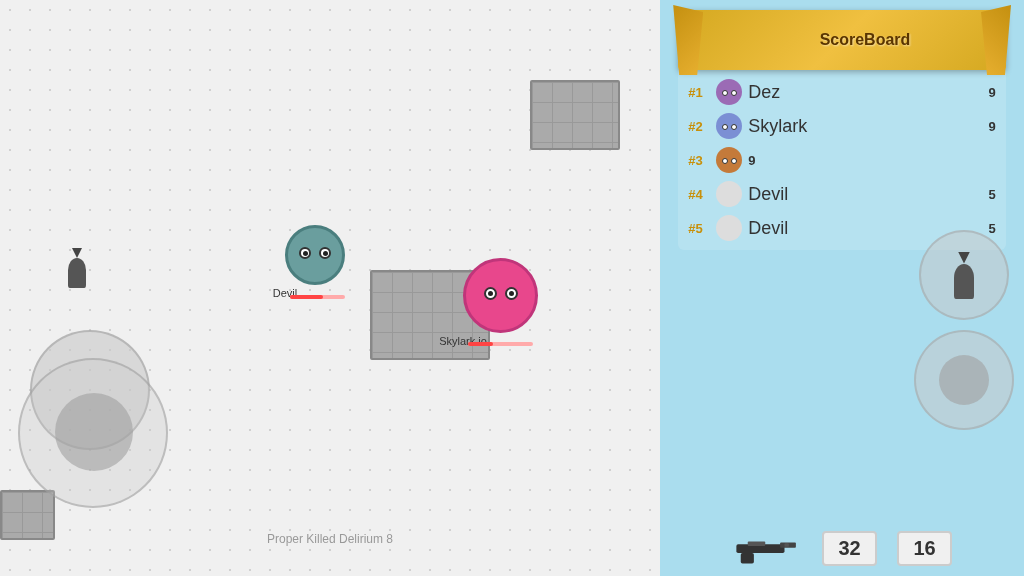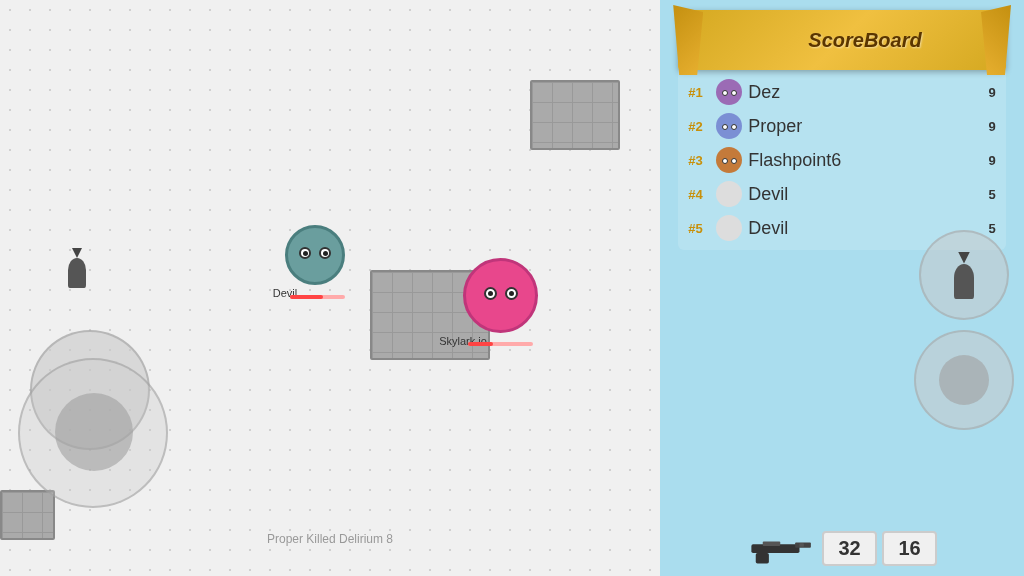--- a/index.html
+++ b/index.html
@@ -223,25 +223,24 @@
       top: -5px;
       width: 30px;
       height: 70px;
       background: linear-gradient(135deg, #c49010, #e8b030);
       clip-path: polygon(0% 0%, 100% 10%, 80% 100%, 20% 100%);
     }
     #scoreboard-banner::before { left: -5px; }
     #scoreboard-banner::after { right: -5px; transform: scaleX(-1); }
 
     #scoreboard-title {
-      font-size: 20px;
+      font-size: 16px;
       font-weight: bold;
       color: #5a3500;
       text-shadow: 1px 1px 2px rgba(255,255,255,0.5);
-      font-style: italic;
       z-index: 1;
       margin-left: 46px;
     }
 
     #scoreboard-list {
       background: rgba(255,255,255,0.15);
       border-radius: 0 0 6px 6px;
       padding: 5px 0;
     }
 
@@ -323,21 +322,21 @@
 
     
     #bottom-bar {
       position: absolute;
       bottom: 10px;
       left: 0;
       right: 0;
       display: flex;
       align-items: center;
       justify-content: center;
-      gap: 5px;
+      gap: 20px;
       padding: 0 15px;
     }
 
     .ammo-box {
       background: #f0f0f0;
       border: 2px solid #ccc;
       border-radius: 4px;
       padding: 4px 12px;
       font-size: 20px;
       font-weight: bold;
@@ -427,32 +426,31 @@
       <span class="score-value">9</span>
     </div>
         <div class="score-row">
       <span class="score-rank">#2</span>
       <div class="score-avatar" style="background:#7b8fd4;">
         <div style="display:flex;gap:3px;margin-top:2px;">
         <div style="width:6px;height:6px;border-radius:50%;background:white;border:1px solid #333;"></div>
         <div style="width:6px;height:6px;border-radius:50%;background:white;border:1px solid #333;"></div>
       </div>
       </div>
-      <span class="score-name">Proper</span>
+      <span class="score-name">Skylark</span>
       <span class="score-value">9</span>
     </div>
         <div class="score-row">
       <span class="score-rank">#3</span>
       <div class="score-avatar" style="background:#c47a3a;">
         <div style="display:flex;gap:3px;margin-top:2px;">
         <div style="width:6px;height:6px;border-radius:50%;background:white;border:1px solid #333;"></div>
         <div style="width:6px;height:6px;border-radius:50%;background:white;border:1px solid #333;"></div>
       </div>
       </div>
-      <span class="score-name">Flashpoint6</span>
       <span class="score-value">9</span>
     </div>
         <div class="score-row">
       <span class="score-rank">#4</span>
       <div class="score-avatar" style="background:#ddd;">
         
       </div>
       <span class="score-name">Devil</span>
       <span class="score-value">5</span>
     </div>

